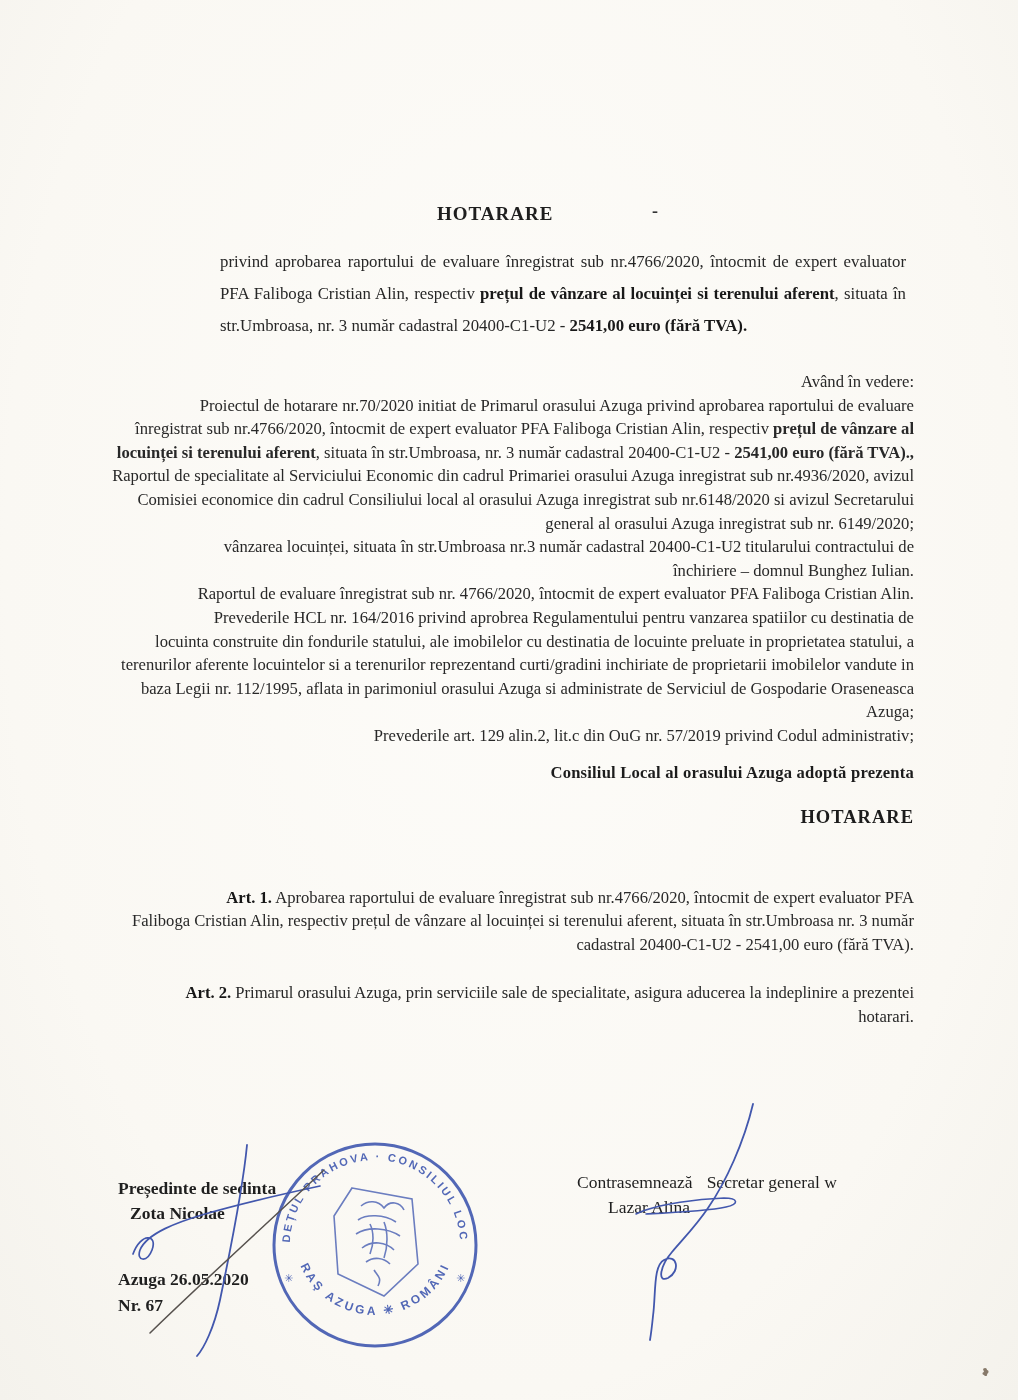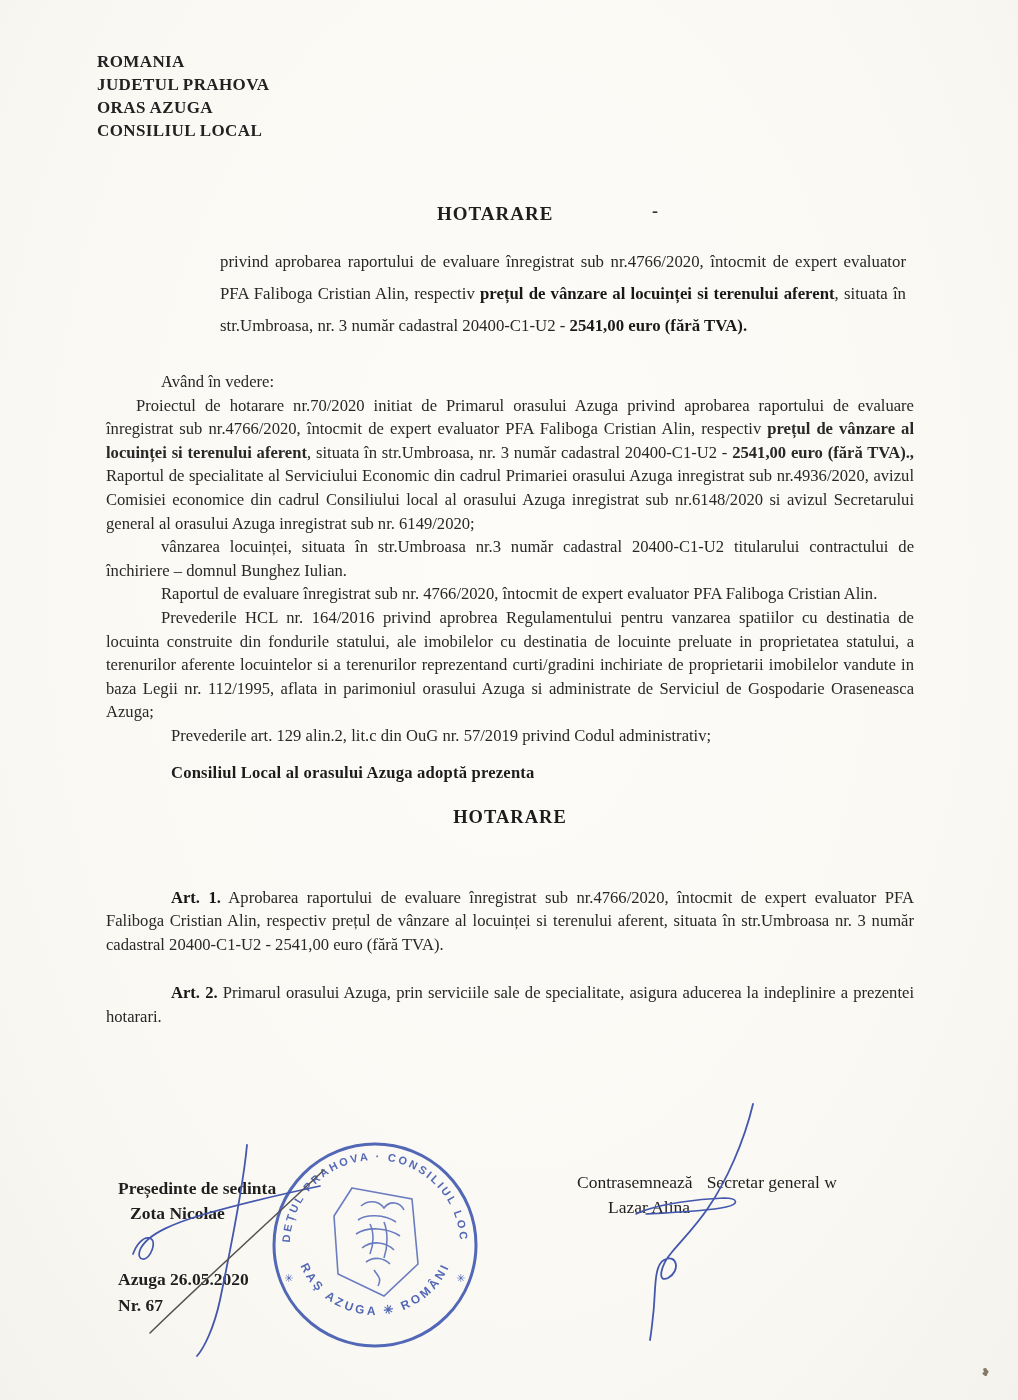--- a/index.html
+++ b/index.html
@@ -16,21 +16,21 @@
   
   .letterhead{position:absolute;left:97px;top:50px;font-weight:bold;font-size:17px;line-height:23px;letter-spacing:.4px;color:#222;}
   
   .doc-title{position:absolute;left:437px;top:203px;font-weight:bold;font-size:19px;letter-spacing:1px;color:#1e1e1e;}
   .title-dash{position:absolute;left:652px;top:201px;font-weight:bold;font-size:18px;color:#333;}
   
   .intro{position:absolute;left:220px;top:229px;width:686px;font-size:16.8px;line-height:32px;text-align:justify;color:#272727;}
   .intro b{color:#191919;}
   
   .body-text{position:absolute;left:106px;top:370px;width:808px;font-size:16.6px;line-height:23.6px;text-align:justify;color:#282828;}
-  .body-text p{margin:0;}
+  .body-text p{margin:0;text-align:right;}
   .indent-55{text-indent:55px;}
   .indent-30{text-indent:30px;}
   .indent-65{text-indent:65px;}
   .single-line{text-align:left;}
   .adoption{margin-top:13px !important;padding-left:65px;font-weight:bold;text-align:left;color:#1c1c1c;letter-spacing:.2px;}
   .decision-title{margin-top:22px !important;margin-bottom:56px !important;text-align:center;font-weight:bold;font-size:18.5px;letter-spacing:1px;color:#1c1c1c;}
   .article{color:#282828;}
   .article b{color:#161616;}
   .art2{margin-top:25px !important;}
   
@@ -43,26 +43,20 @@
   
   .stamp{position:absolute;left:266px;top:1136px;width:218px;height:218px;opacity:.88;}
   .ink-overlay{position:absolute;left:0;top:0;width:1018px;height:1400px;pointer-events:none;}
   .smudge{position:absolute;left:981px;top:1366px;width:10px;height:12px;}
 </style>
 </head>
 <body>
 
 <div class="page">
 
-  <div class="letterhead">
-    <div>ROMANIA</div>
-    <div>JUDETUL PRAHOVA</div>
-    <div>ORAS AZUGA</div>
-    <div>CONSILIUL LOCAL</div>
-  </div>
 
   <div class="doc-title">HOTARARE</div>
   <div class="title-dash">-</div>
 
   <p class="intro"><span>privind aprobarea raportului de evaluare înregistrat sub nr.4766/2020, întocmit de expert evaluator PFA Faliboga Cristian Alin, respectiv </span><b>prețul de vânzare al locuinței si terenului aferent</b><span>, situata în str.Umbroasa, nr. 3 număr cadastral 20400-C1-U2 - </span><b>2541,00 euro (fără TVA).</b></p>
 
   <div class="body-text">
     <p class="indent-55 single-line">Având în vedere:</p>
     <p class="indent-30"><span>Proiectul de hotarare nr.70/2020 initiat de Primarul orasului Azuga privind aprobarea raportului de evaluare înregistrat sub nr.4766/2020, întocmit de expert evaluator PFA Faliboga Cristian Alin, respectiv </span><b>prețul de vânzare al locuinței si terenului aferent</b><span>, situata în str.Umbroasa, nr. 3 număr cadastral 20400-C1-U2 - </span><b>2541,00 euro (fără TVA).,</b><span> Raportul de specialitate al Serviciului Economic din cadrul Primariei orasului Azuga inregistrat sub nr.4936/2020, avizul Comisiei economice din cadrul Consiliului local al orasului Azuga inregistrat sub nr.6148/2020 si avizul Secretarului general al orasului Azuga inregistrat sub nr. 6149/2020;</span></p>
     <p class="indent-55">vânzarea locuinței, situata în str.Umbroasa nr.3 număr cadastral 20400-C1-U2 titularului contractului de închiriere – domnul Bunghez Iulian.</p>

